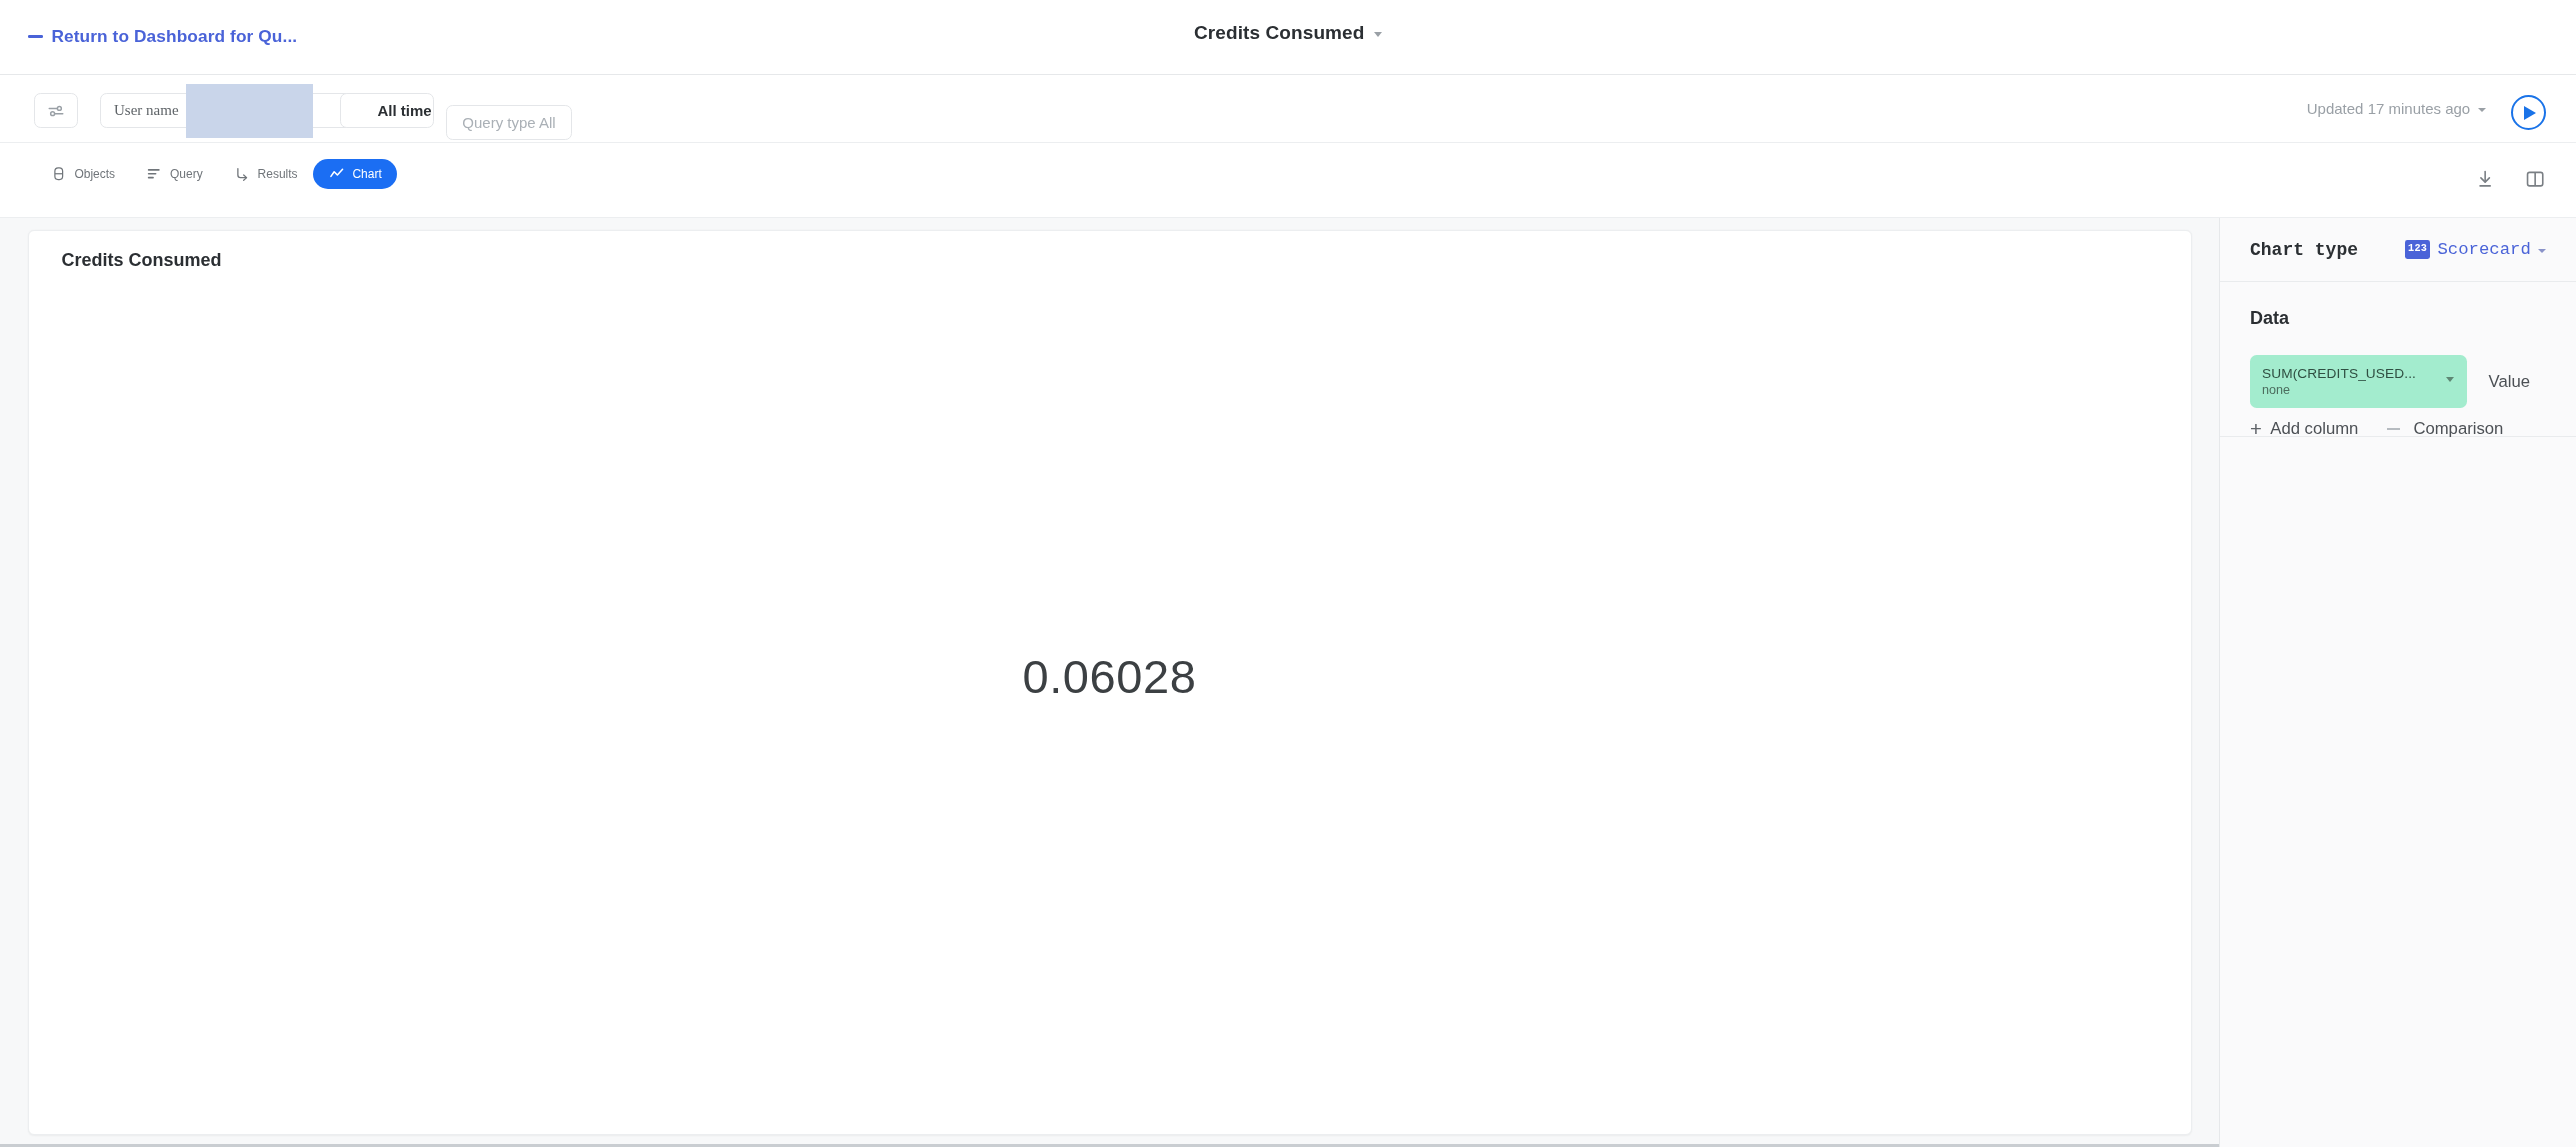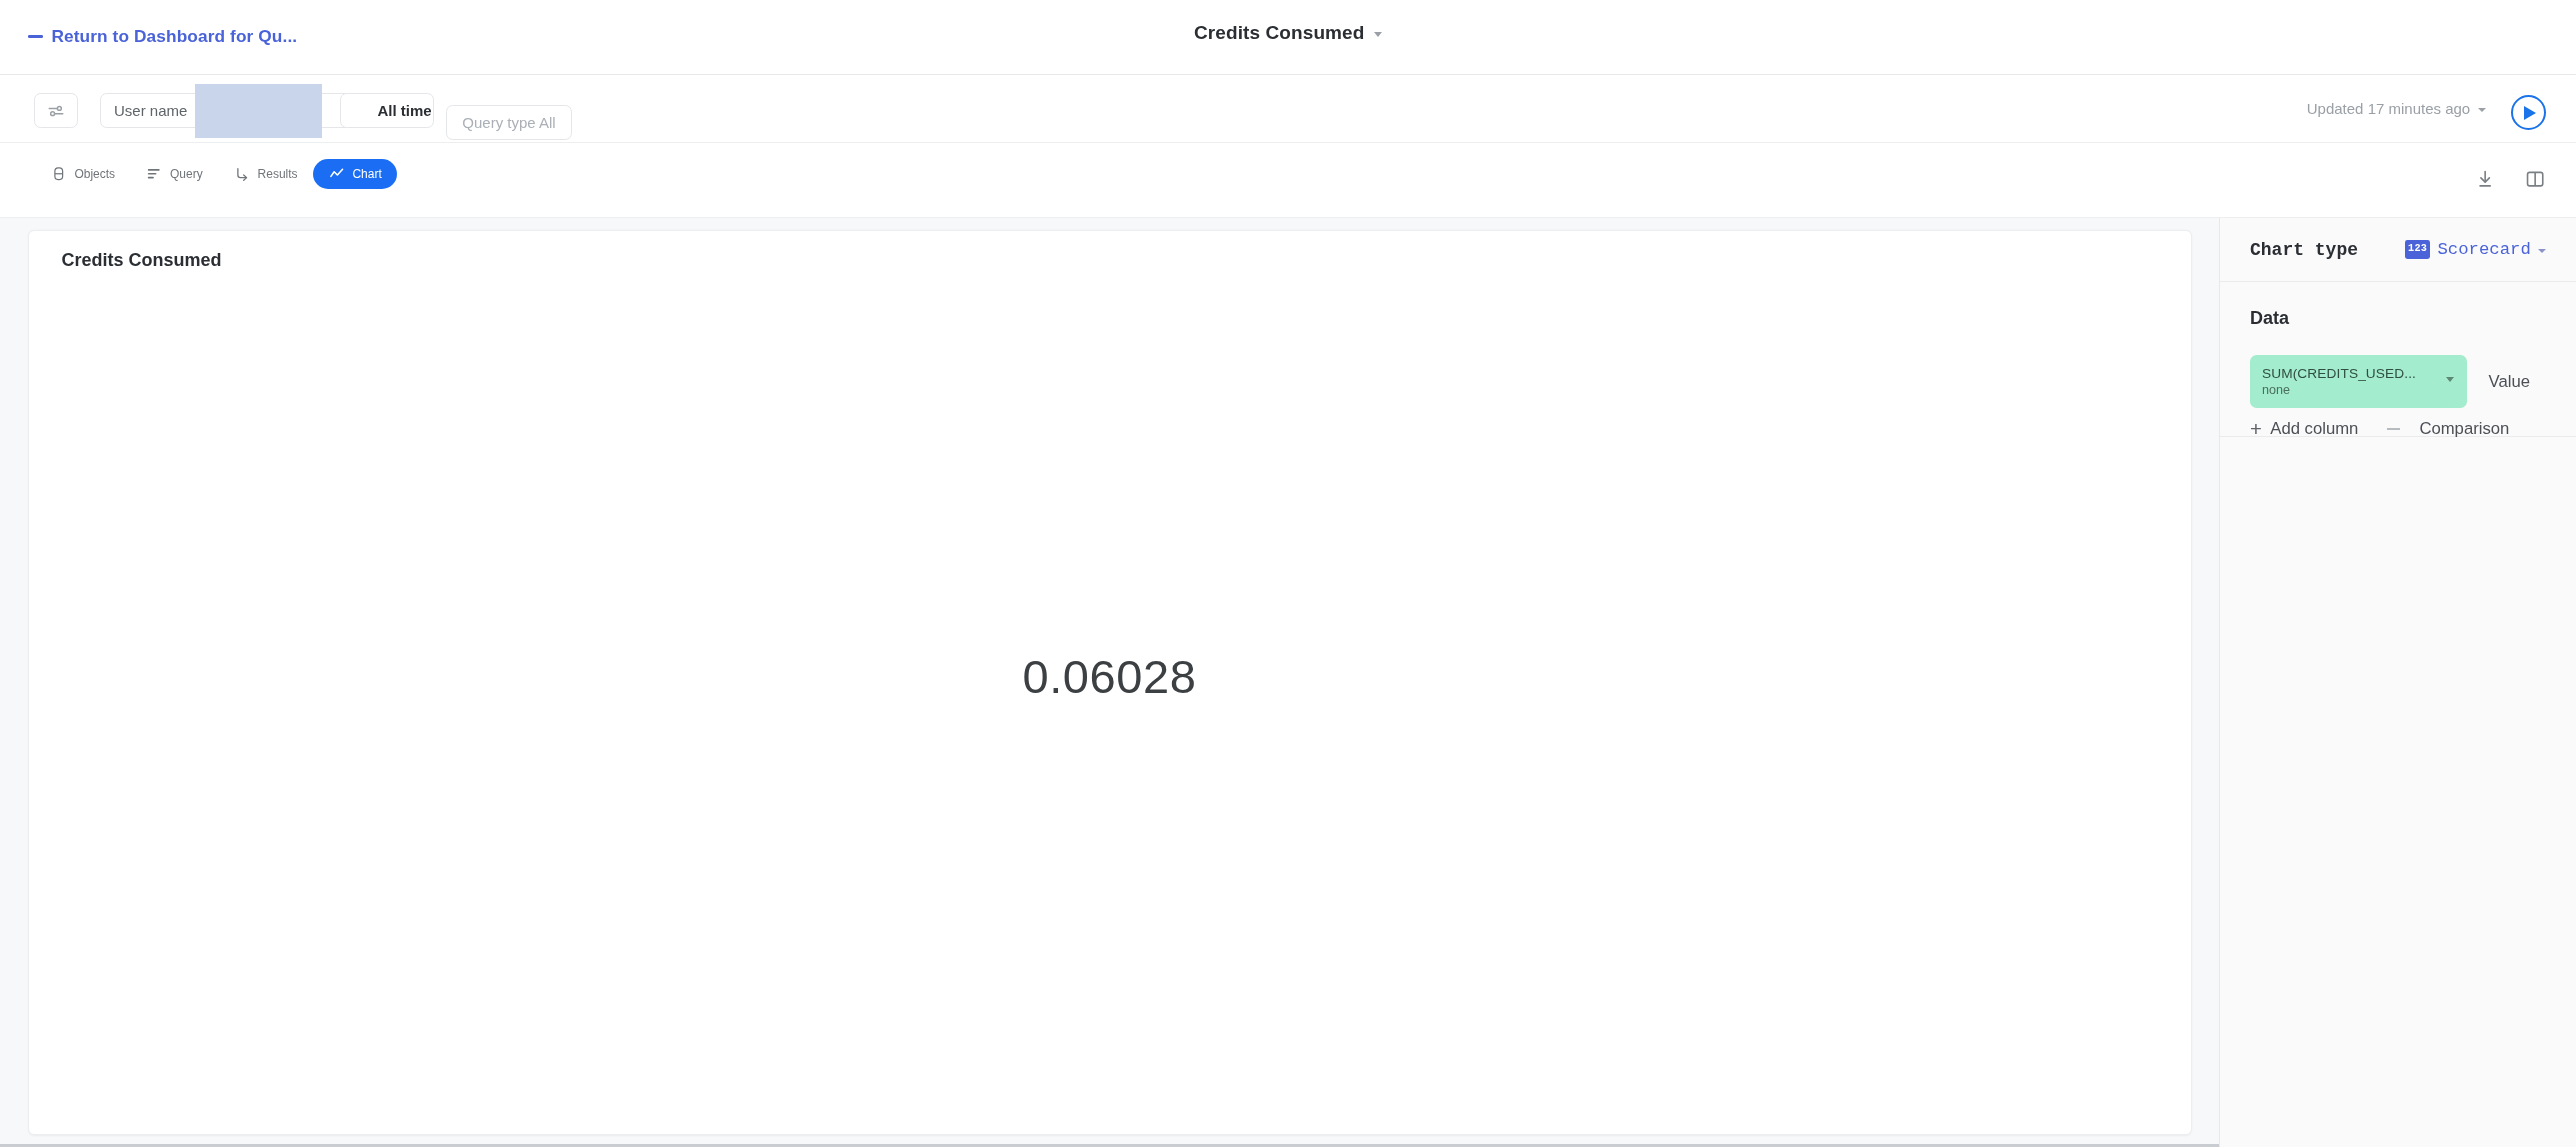--- a/index.html
+++ b/index.html
@@ -99,21 +99,21 @@
     border-radius: 6.6px;
     background: #fff;
     display: flex;
     align-items: center;
     padding: 0 13px;
     font-size: 15px;
     color: #5f6468;
     cursor: pointer;
     white-space: nowrap;
   }
-  #chip-username { left: 100px; top: 93px; width: 274px; padding-right: 0; }
+  #chip-username { left: 100px; top: 93px; width: 274px; padding-right: 0; font-family: Liberation Serif, serif; }
   #chip-username .chip-label { color: #5f6468; }
   .redact-block {
     display: inline-block;
     width: 127px;
     height: 54px;
     background: #c9d5ea;
     margin-left: 7.2px;
     position: relative;
     top: 0px;
   }
@@ -377,21 +377,21 @@
     line-height: 16.7px;
   }
   .add-col-label {
     font-size: 16.7px;
     color: #4c5055;
     white-space: nowrap;
   }
   .comp-col {
     display: flex;
     align-items: center;
-    gap: 19px;
+    gap: 13px;
     cursor: pointer;
   }
   .minus-glyph {
     display: block;
     width: 13px; height: 1.8px;
     background: #b6bbc0;
   }
   .comp-label {
     font-size: 16.7px;
     color: #4c5055;

